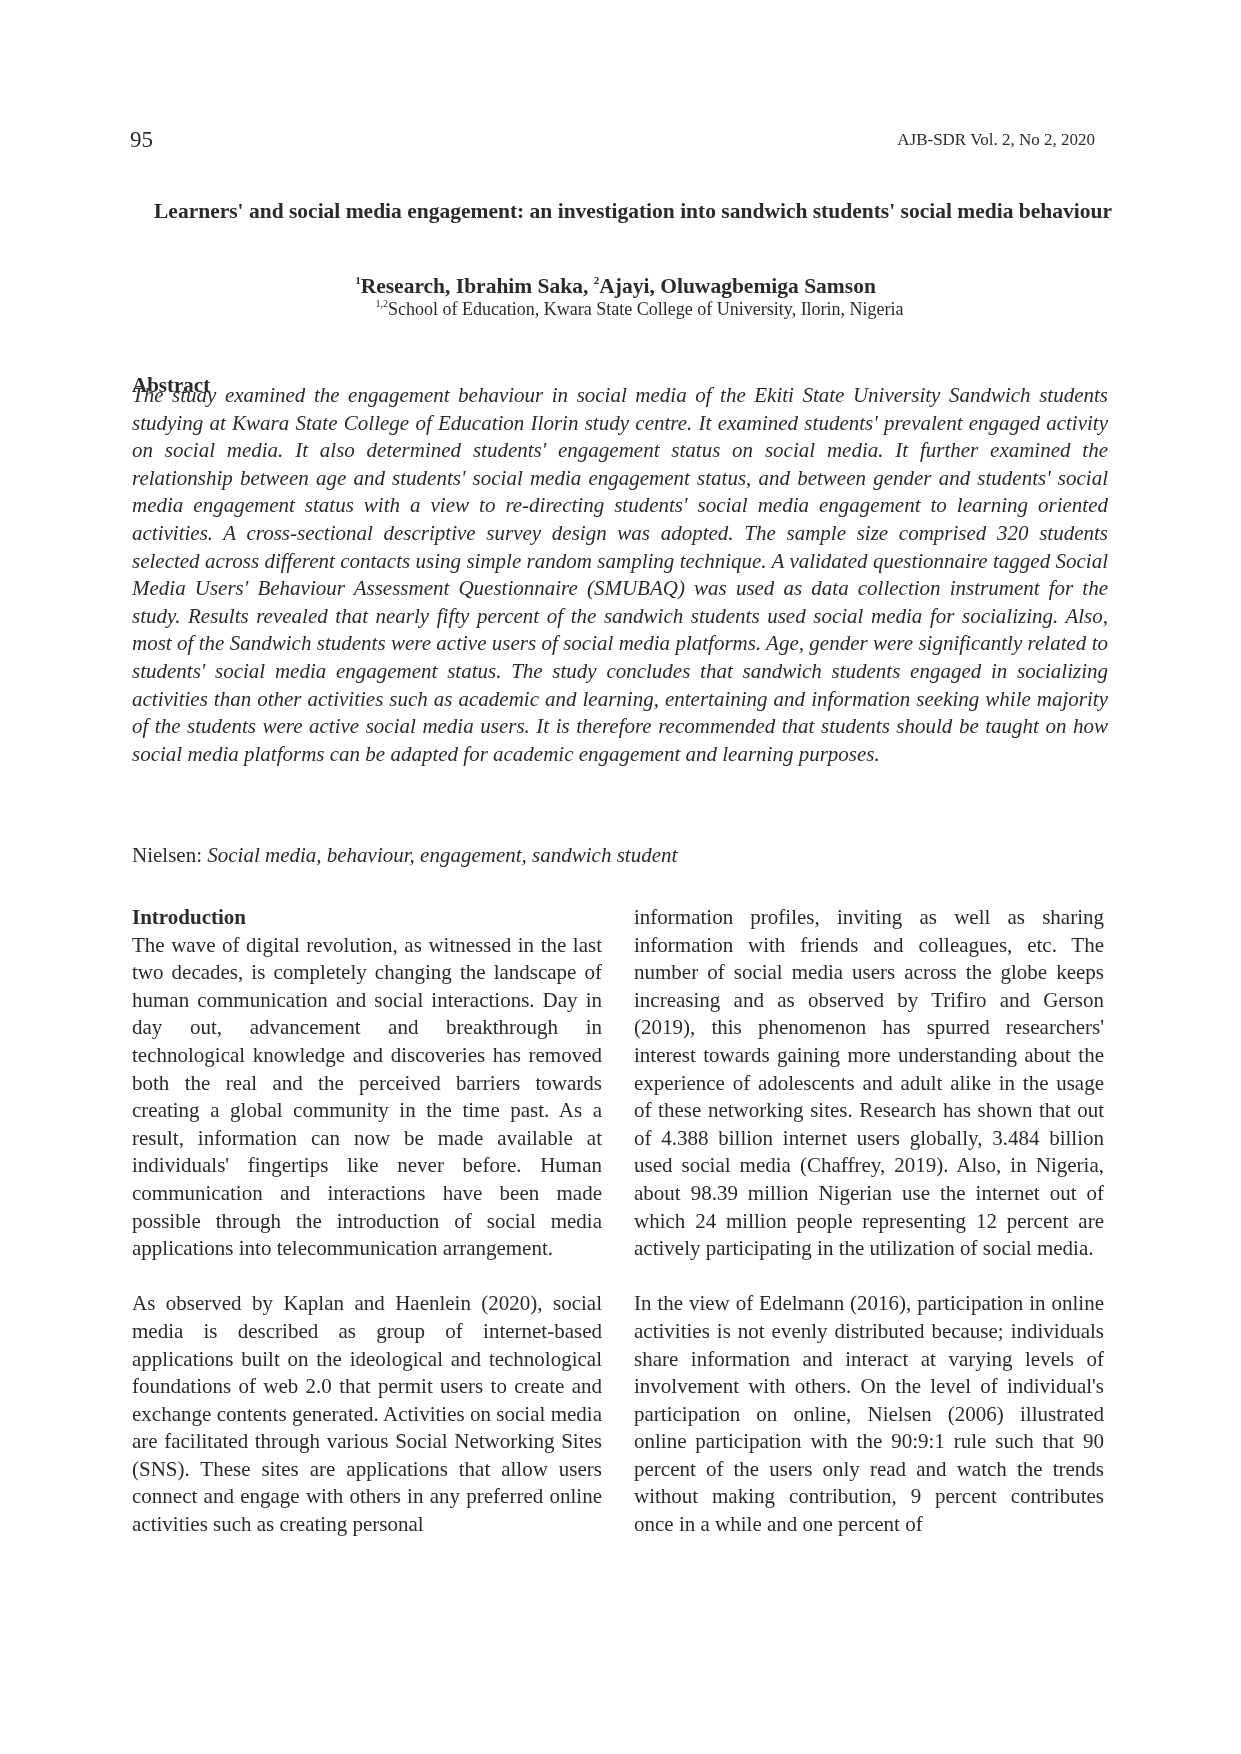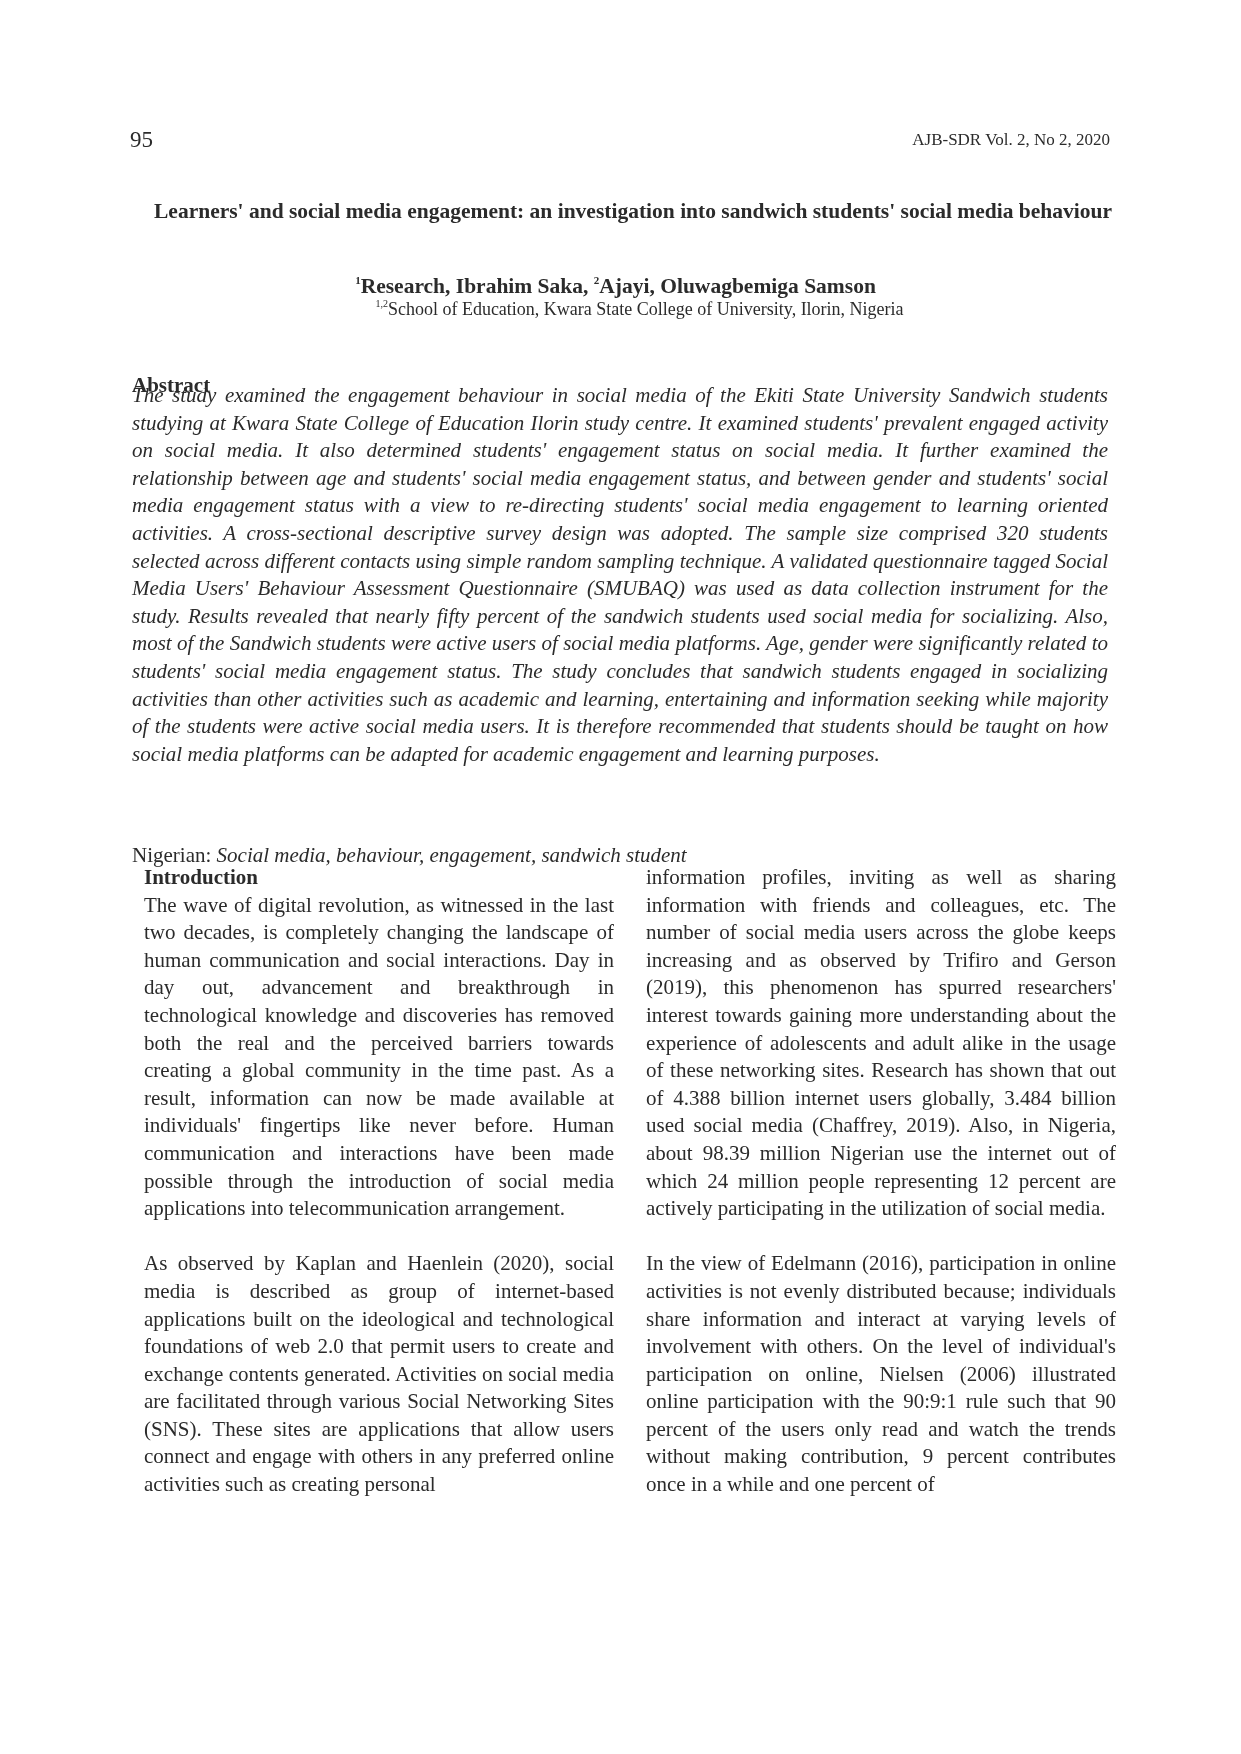--- a/index.html
+++ b/index.html
@@ -9,21 +9,21 @@
     position: relative;
     overflow: hidden;
     color: #2b2b2b;
     font-family: "Liberation Serif", "DejaVu Serif", serif;
   }
   .page-number {
     position: absolute; left: 130px; top: 126px;
     font-size: 23px; line-height: 28px;
   }
   .running-header {
-    position: absolute; right: 131px; top: 128px;
+    position: absolute; right: 146px; top: 128px;
     font-size: 17px; line-height: 24px;
   }
   .title {
     position: absolute; left: 140px; top: 186px; width: 962px;
     text-align: center; font-weight: bold; font-size: 21.5px; line-height: 26px;
     margin: 12px;
   }
   .authors {
     position: absolute; left: 0; top: 267px; width: 1241px;
     text-align: center; font-weight: bold; font-size: 21.5px; line-height: 26px;
@@ -44,22 +44,22 @@
     position: absolute; left: 132px; top: 382px; width: 976px;
     font-style: italic; font-size: 21px; line-height: 27.6px;
     text-align: justify; margin: 0;
   }
   .keywords {
     position: absolute; left: 132px; top: 842px; width: 976px;
     font-size: 21px; line-height: 27px;
   }
   .keywords .kw-values { font-style: italic; }
   .col {
-    position: absolute; top: 864px; width: 470px;
-    font-size: 21px; line-height: 27.6px; margin-left: 12px;
+    position: absolute; top: 904px; width: 470px;
+    font-size: 21px; line-height: 27.6px;
   }
   .col-left { left: 132px; }
   .col-right { left: 634px; }
   .col p { margin: 0; text-align: justify; }
   .col .gap { margin-top: 27.6px; }
   .intro-heading { font-weight: bold; font-size: 21px; line-height: 27.6px; margin: 0; }
 </style>
 </head>
 <body>
 
@@ -71,21 +71,21 @@
 <div class="authors">
   <sup>1</sup><span>Research, Ibrahim Saka, </span><sup>2</sup><span>Ajayi, Oluwagbemiga Samson</span>
 </div>
 <div class="affil">
   <sup>1,2</sup><span>School of Education, Kwara State College of University, Ilorin, Nigeria</span>
 </div>
 
 <h2 class="abstract-heading">Abstract</h2>
 <p class="abstract-body">The study examined the engagement behaviour in social media of the Ekiti State University Sandwich students studying at Kwara State College of Education Ilorin study centre. It examined students' prevalent engaged activity on social media. It also determined students' engagement status on social media. It further examined the relationship between age and students' social media engagement status, and between gender and students' social media engagement status with a view to re-directing students' social media engagement to learning oriented activities. A cross-sectional descriptive survey design was adopted. The sample size comprised 320 students selected across different contacts using simple random sampling technique. A validated questionnaire tagged Social Media Users' Behaviour Assessment Questionnaire (SMUBAQ) was used as data collection instrument for the study. Results revealed that nearly fifty percent of the sandwich students used social media for socializing. Also, most of the Sandwich students were active users of social media platforms. Age, gender were significantly related to students' social media engagement status. The study concludes that sandwich students engaged in socializing activities than other activities such as academic and learning, entertaining and information seeking while majority of the students were active social media users. It is therefore recommended that students should be taught on how social media platforms can be adapted for academic engagement and learning purposes.</p>
 <div class="keywords">
-  <span>Nigerian: </span><span class="kw-values">Social media, behaviour, engagement, sandwich student</span>
+  <span>Nielsen: </span><span class="kw-values">Social media, behaviour, engagement, sandwich student</span>
 </div>
 
 <div class="col col-left">
   <h3 class="intro-heading">Introduction</h3>
   <p>The wave of digital revolution, as witnessed in the last two decades, is completely changing the landscape of human communication and social interactions. Day in day out, advancement and breakthrough in technological knowledge and discoveries has removed both the real and the perceived barriers towards creating a global community in the time past. As a result, information can now be made available at individuals' fingertips like never before. Human communication and interactions have been made possible through the introduction of social media applications into telecommunication arrangement.</p>
   <p class="gap">As observed by Kaplan and Haenlein (2020), social media is described as group of internet-based applications built on the ideological and technological foundations of web 2.0 that permit users to create and exchange contents generated. Activities on social media are facilitated through various Social Networking Sites (SNS). These sites are applications that allow users connect and engage with others in any preferred online activities such as creating personal</p>
 </div>
 
 <div class="col col-right">
   <p>information profiles, inviting as well as sharing information with friends and colleagues, etc. The number of social media users across the globe keeps increasing and as observed by Trifiro and Gerson (2019), this phenomenon has spurred researchers' interest towards gaining more understanding about the experience of adolescents and adult alike in the usage of these networking sites. Research has shown that out of 4.388 billion internet users globally, 3.484 billion used social media (Chaffrey, 2019). Also, in Nigeria, about 98.39 million Nigerian use the internet out of which 24 million people representing 12 percent are actively participating in the utilization of social media.</p>

